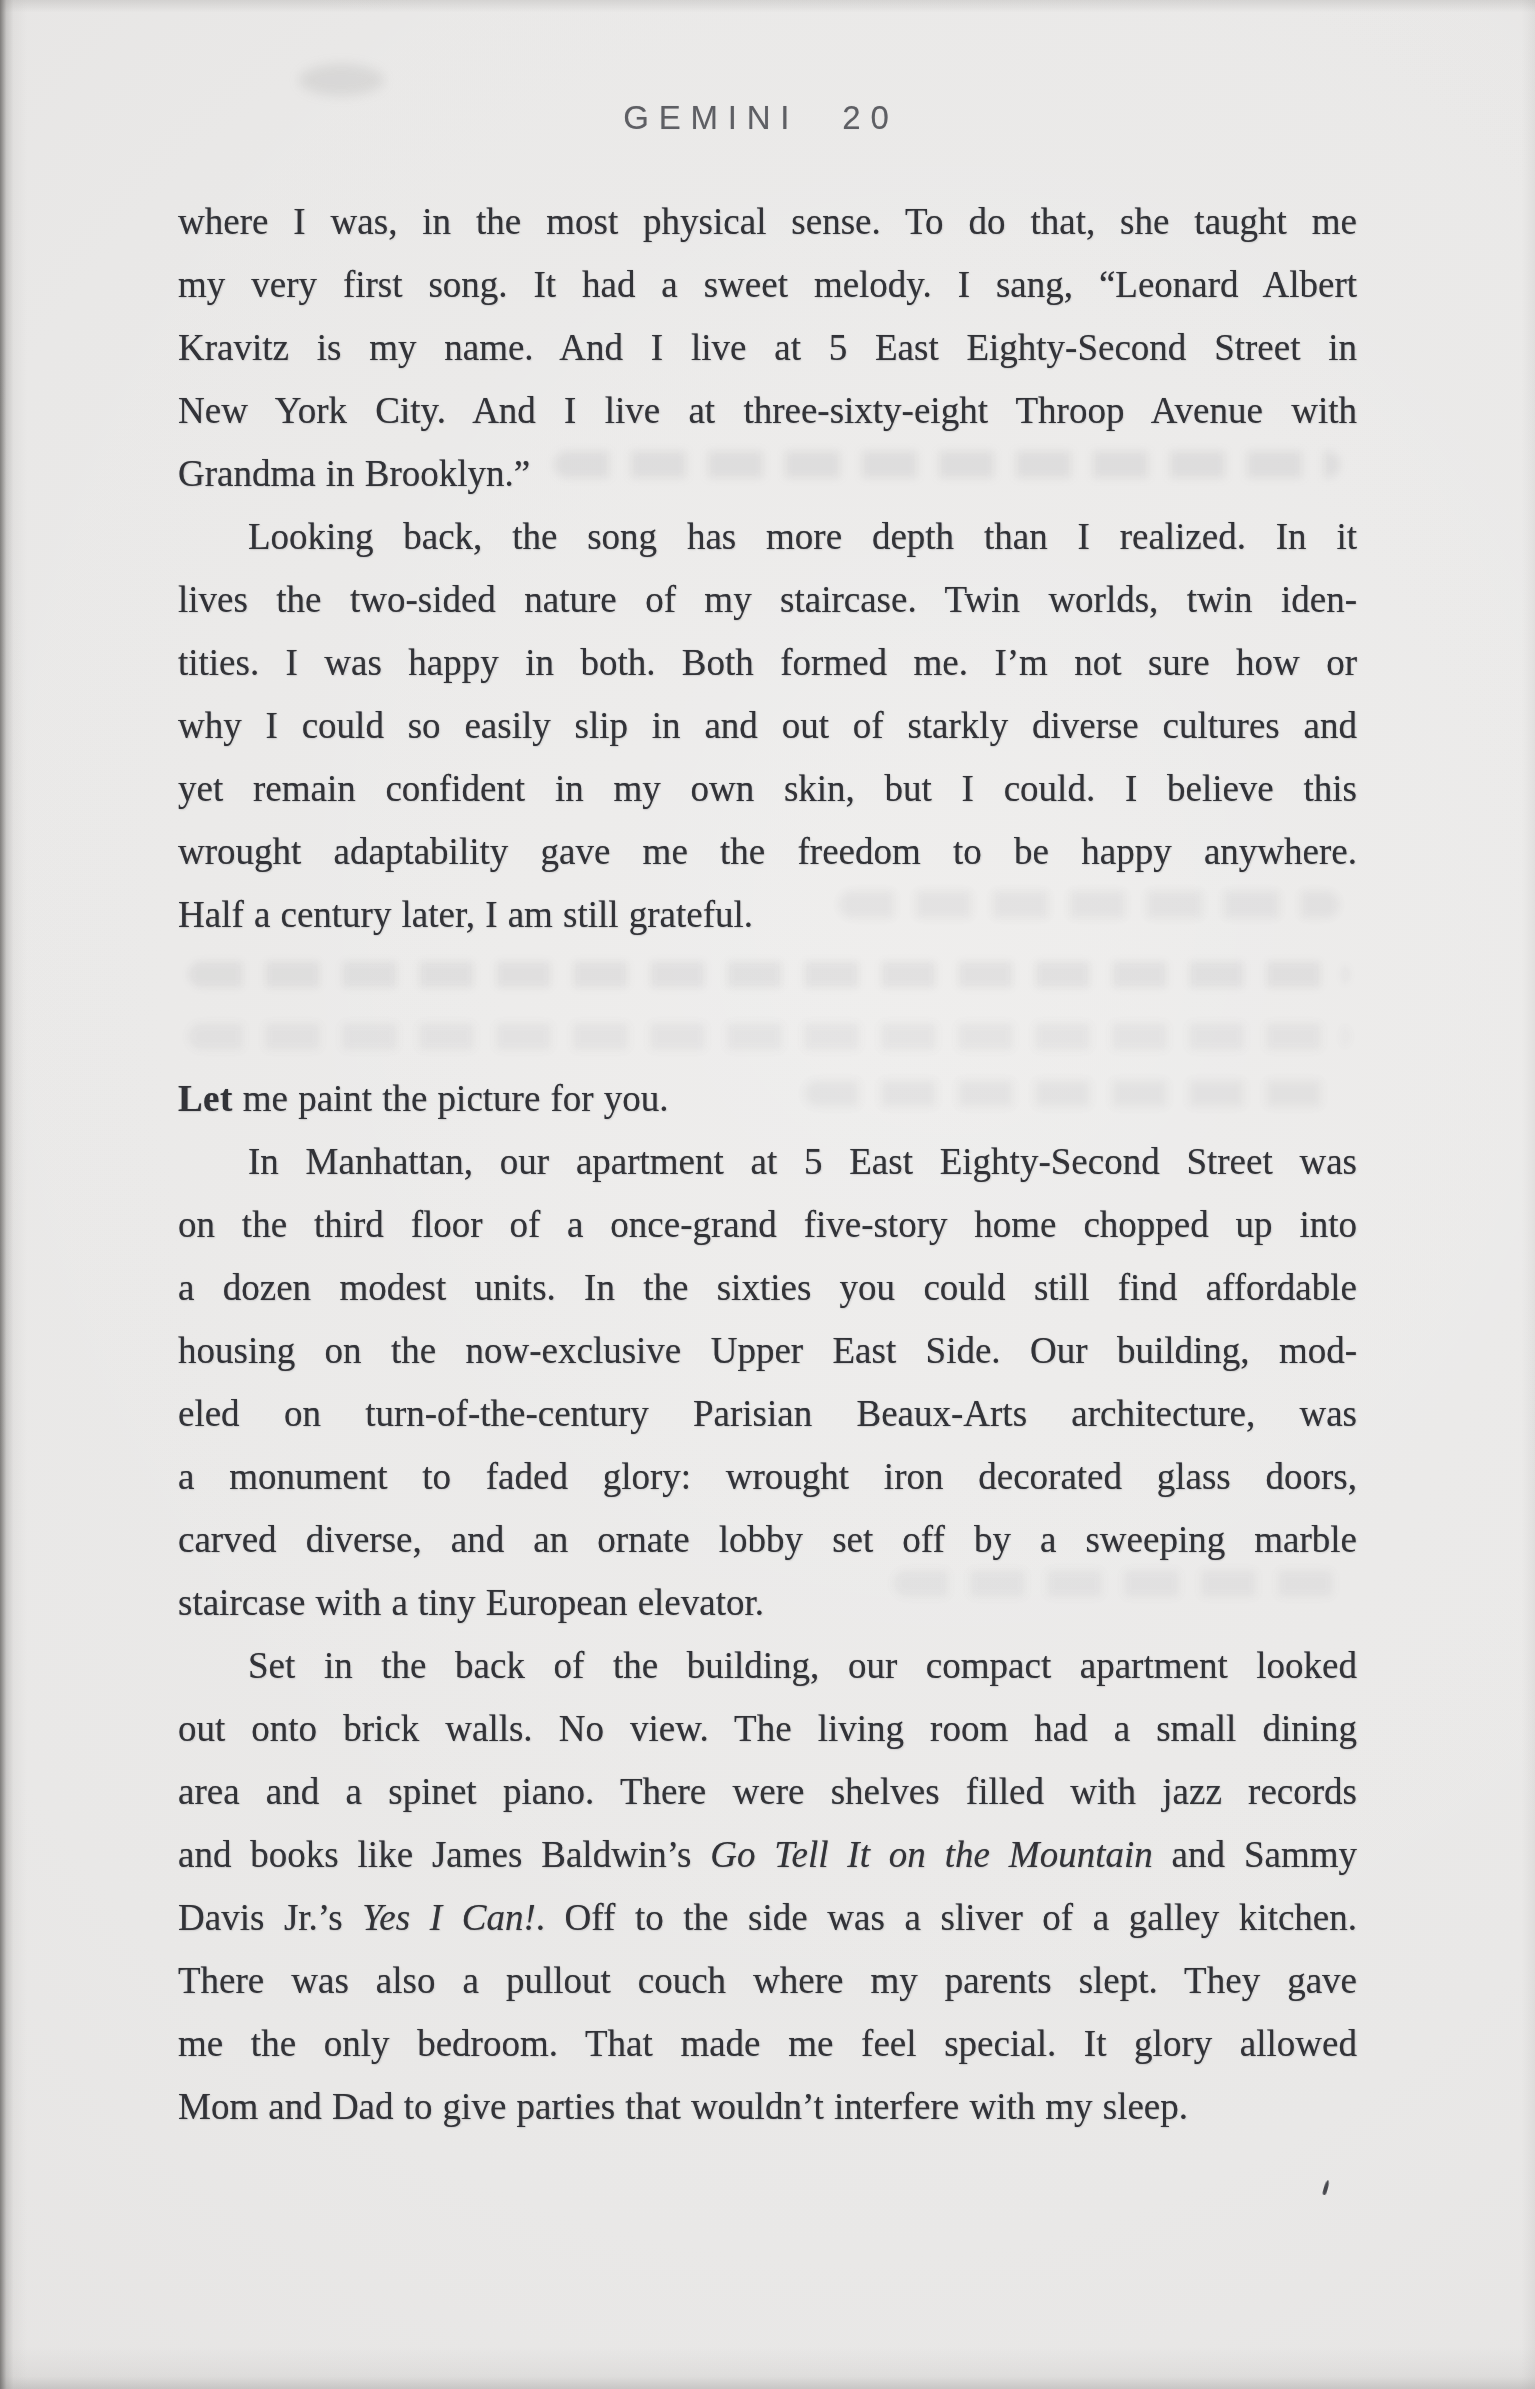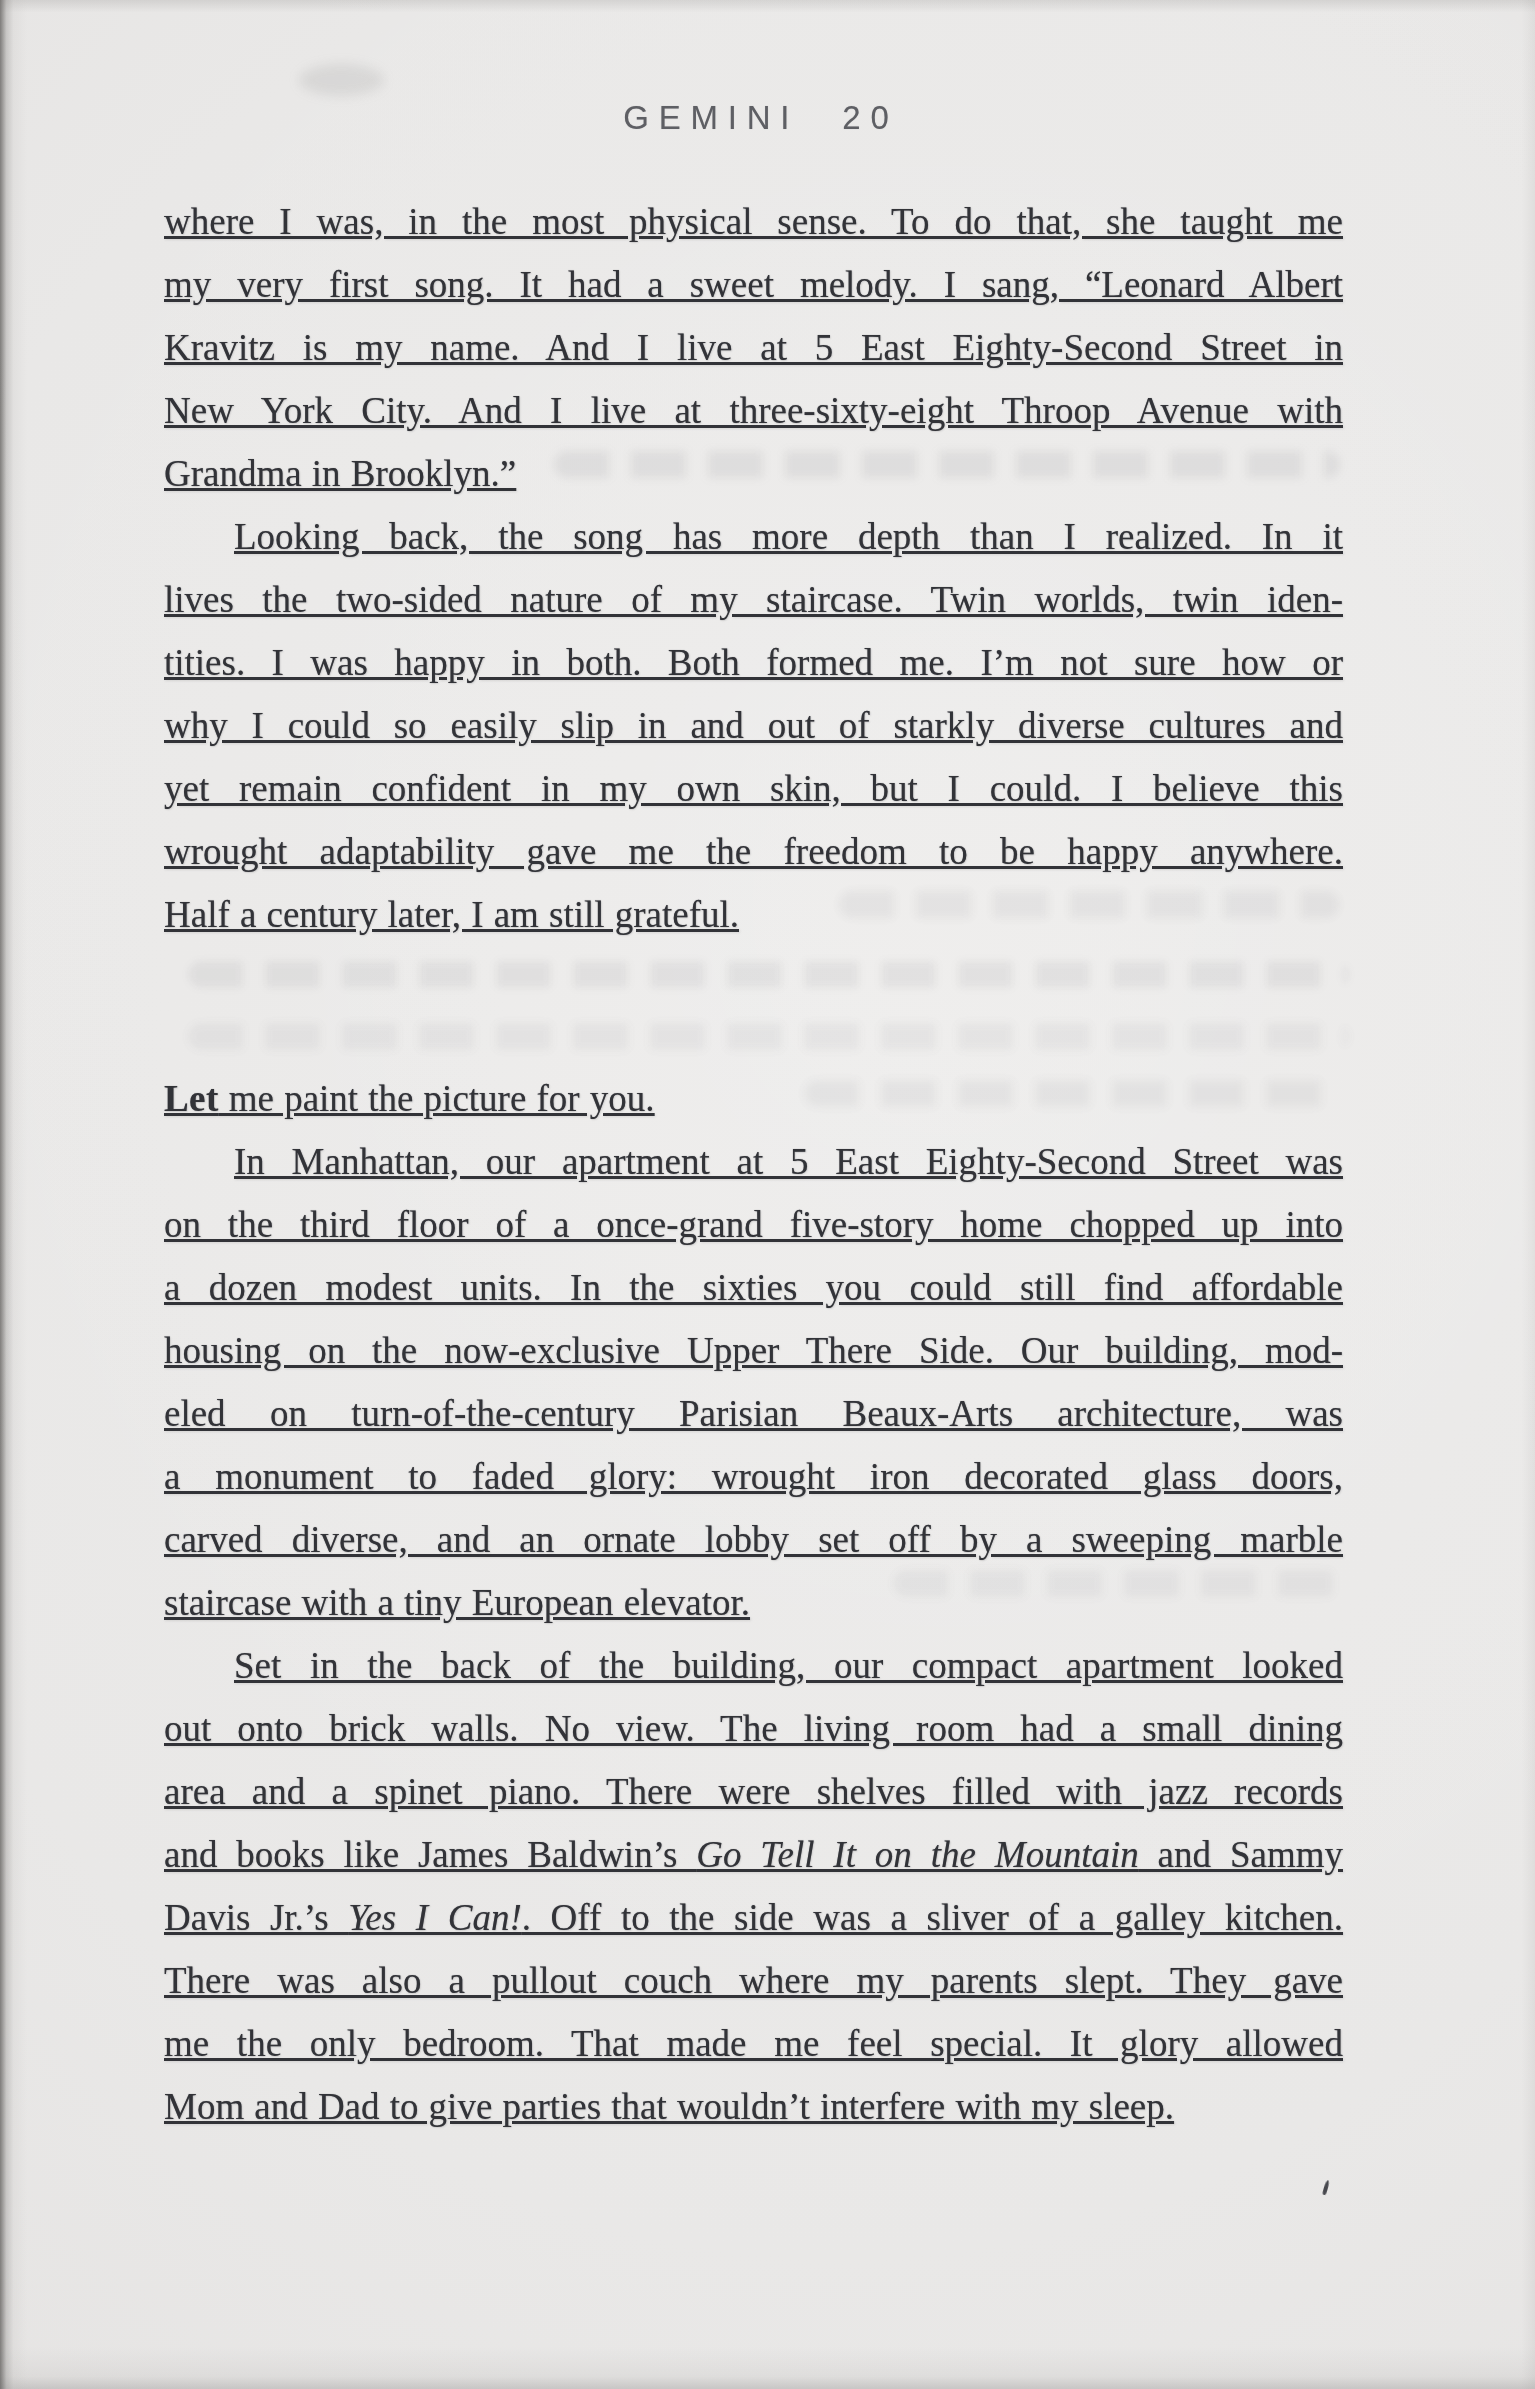--- a/index.html
+++ b/index.html
@@ -25,25 +25,24 @@
     position:absolute; top:100px; left:0; width:100%;
     display:flex; justify-content:center; align-items:baseline; gap:43px;
     transform:translateX(-7.1px);
     font-family:"Liberation Sans", sans-serif;
     font-size:33px; line-height:36px;
     letter-spacing:9.8px;
     color:#5e5f64;
     text-shadow:0 0 0.9px rgba(94,95,100,0.35);
   }
   .body-block {
-    position:absolute; left:164px; top:190px; width:1179px;
+    position:absolute; left:178px; top:190px; width:1179px;
     font-size:37px; color:#323338;
     text-shadow:0 0 0.9px rgba(50,51,56,0.55), 0.9px 0.9px 1.8px rgba(50,51,56,0.12);
     word-spacing:0.9px;
-    text-decoration:underline;
   }
   .ln { height:63px; line-height:63px; white-space:normal; }
   .ln.j { text-align:justify; text-align-last:justify; -moz-text-align-last:justify; }
   .ln.last { text-align:left; text-align-last:left; }
   .ln.ind { text-indent:70px; }
   .para.gap { margin-top:121px; }
   .lead { font-weight:700; letter-spacing:0.4px; }
   em { font-style:italic; }
   
   .ghost {
@@ -100,21 +99,21 @@
     <section class="para gap">
       <div class="ln last">
         <strong class="lead">Let</strong><span> me paint the picture for you.</span>
       </div>
     </section>
 
     <section class="para">
       <div class="ln j ind">In Manhattan, our apartment at 5 East Eighty-Second Street was</div>
       <div class="ln j">on the third floor of a once-grand five-story home chopped up into</div>
       <div class="ln j">a dozen modest units. In the sixties you could still find affordable</div>
-      <div class="ln j">housing on the now-exclusive Upper There Side. Our building, mod-</div>
+      <div class="ln j">housing on the now-exclusive Upper East Side. Our building, mod-</div>
       <div class="ln j">eled on turn-of-the-century Parisian Beaux-Arts architecture, was</div>
       <div class="ln j">a monument to faded glory: wrought iron decorated glass doors,</div>
       <div class="ln j">carved diverse, and an ornate lobby set off by a sweeping marble</div>
       <div class="ln last">staircase with a tiny European elevator.</div>
     </section>
 
     <section class="para">
       <div class="ln j ind">Set in the back of the building, our compact apartment looked</div>
       <div class="ln j">out onto brick walls. No view. The living room had a small dining</div>
       <div class="ln j">area and a spinet piano. There were shelves filled with jazz records</div>

